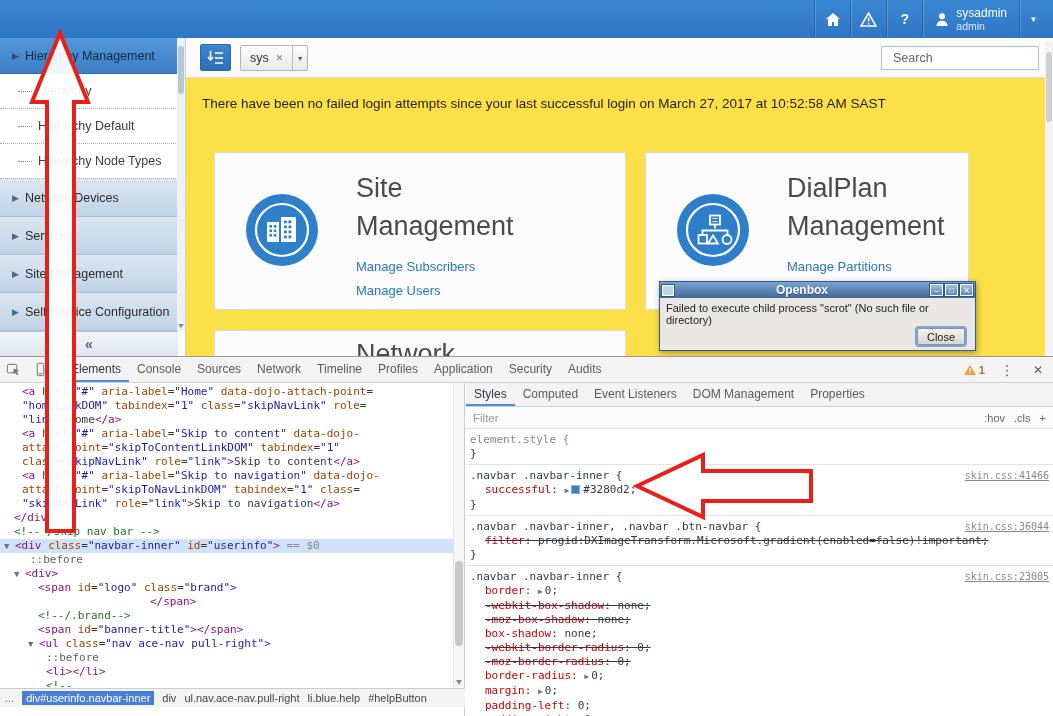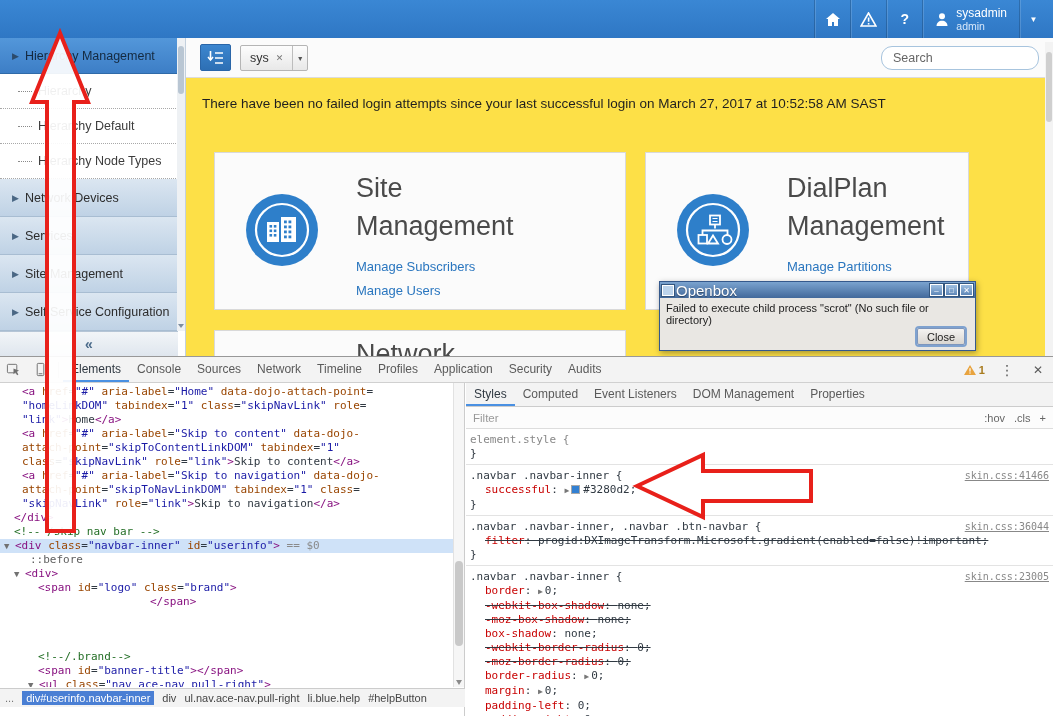--- a/index.html
+++ b/index.html
@@ -37,41 +37,41 @@
 
 .main{position:absolute;left:186px;right:0;top:0;bottom:0;background:#fde047}
 .tabbar{position:absolute;left:0;right:0;top:0;height:40px;background:#fbfbfb;border-bottom:1px solid #dcdcdc}
 .hier-btn{position:absolute;left:14px;top:6px;width:31px;height:27px;background:linear-gradient(#3c86cf,#2d6fb4);border:1px solid #2a66a8;border-radius:2px;display:flex;align-items:center;justify-content:center;cursor:pointer}
 .tab{position:absolute;left:54px;top:7px;height:26px;background:linear-gradient(#fdfdfd,#e8e8e8);border:1px solid #b5b5b5;border-radius:2px;display:flex;align-items:stretch;cursor:pointer}
 .tab-main{display:flex;align-items:center;gap:7px;padding:0 9px}
 .tab-label{font-size:12.5px;color:#333}
 .tab-close{font-size:9px;color:#777}
 .tab-caret{width:15px;border-left:1px solid #bdbdbd;display:flex;align-items:center;justify-content:center}
 .tab-caret span{font-size:7px;color:#555}
-.search{position:absolute;right:14px;top:8px;width:158px;height:24px;border:1px solid #a7c4de;border-radius:11px;background:#fff;display:flex;align-items:center;gap:5px;padding:4px 6px}
+.search{position:absolute;right:14px;top:8px;width:158px;height:24px;border:1px solid #a7c4de;border-radius:0;background:#fff;display:flex;align-items:center;gap:5px;padding:4px 6px}
 .search input{border:none;outline:none;flex:1;font-family:"Liberation Sans",sans-serif;font-size:12.5px;color:#444;background:transparent}
 .search input::placeholder{color:#666}
 .login-msg{position:absolute;left:16px;top:58px;font-size:13.5px;color:#1f1f1f}
 .cards{position:absolute;left:28px;top:114px;display:flex;gap:19px}
 .card{position:relative;width:412px;height:158px;background:#fbfbfb;border:1px solid #d9d9d9}
 .card.c2{width:324px}
 .card-icon{position:absolute;left:30px;top:40px;width:74px;height:74px}
 .card-title{position:absolute;left:141px;top:16px;width:185px;font-size:27px;line-height:38px;color:#4a4a4a}
 .card-links{position:absolute;left:141px;top:102px}
 .card-link{font-size:13px;line-height:24px;color:#2a76bf;cursor:pointer}
 .card.partial{position:absolute;left:28px;top:292px;width:412px;height:40px}
 .partial-title{top:4px}
 .main-scroll{position:absolute;right:0;top:4px;bottom:0;width:8px;background:#f3f3f3}
 .main-scroll-thumb{position:absolute;left:1px;right:1px;top:10px;height:70px;background:#cfcfcf;border-radius:3px}
 
 
 .dialog{position:absolute;left:659px;top:243px;width:317px;z-index:5;border:1px solid #35598c;box-shadow:1px 2px 6px rgba(0,0,0,.35)}
 .dlg-title{height:16px;background:linear-gradient(#7aa3cf,#42699b);display:flex;align-items:center;padding:0 2px}
 .dlg-icon{width:12px;height:11px;background:#bcd4ec;border:1px solid #fff;box-shadow:0 0 0 1px #33567f;margin-right:2px}
-.dlg-title-text{flex:1;text-align:left;color:#fff;font-weight:normal;font-size:15px;text-shadow:0 1px 1px rgba(0,0,0,.4)}
+.dlg-title-text{flex:1;text-align:center;color:#fff;font-weight:bold;font-size:12px;text-shadow:0 1px 1px rgba(0,0,0,.4)}
 .dlg-btn{width:13px;height:12px;margin-left:2px;background:linear-gradient(#9fc0e2,#5e87b8);border:1px solid #fff;box-shadow:0 0 0 1px #33567f;font-size:8px;color:#fff;display:inline-flex;align-items:center;justify-content:center;cursor:pointer}
 .dlg-body{position:relative;height:52px;background:#e9e7e3;font-size:11px;color:#1c1c1c;padding:4px 6px}
 .dlg-close{position:absolute;right:10px;bottom:5px;width:48px;height:17px;font-family:"Liberation Sans",sans-serif;font-size:11px;color:#222;background:linear-gradient(#f4f3f1,#d9d6d1);border:1px solid #7e96bc;box-shadow:0 0 0 2px #7fa2cf;border-radius:2px;cursor:pointer}
 
 
 .devtools{position:absolute;left:0;top:356px;width:100%;height:360px;background:#fff;border-top:1px solid #989898}
 .dt-toolbar{position:absolute;left:0;top:0;right:0;height:26px;background:#f3f3f3;border-bottom:1px solid #d0d0d0;display:flex;align-items:center;font-size:12px;color:#5a5a5a}
 .dt-icon{padding:0 6px;display:flex;align-items:center;cursor:pointer}
 .dt-sep{width:1px;height:16px;background:#ccc;margin:0 4px}
 .dt-tab{padding:0 8px;line-height:24px;height:25px;cursor:pointer;white-space:nowrap}
@@ -357,21 +357,21 @@
           <div class="cl" style="padding-left: 22px;"><span class="s-t">&lt;a</span><span class="s-x"> </span><span class="s-a">href</span><span class="s-x">=</span><span class="s-v">"#"</span><span class="s-x"> </span><span class="s-a">aria-label</span><span class="s-x">=</span><span class="s-v">"Skip to navigation"</span><span class="s-x"> </span><span class="s-a">data-dojo-</span></div>
           <div class="cl" style="padding-left: 22px;"><span class="s-a">attach-point</span><span class="s-x">=</span><span class="s-v">"skipToNavLinkDOM"</span><span class="s-x"> </span><span class="s-a">tabindex</span><span class="s-x">=</span><span class="s-v">"1"</span><span class="s-x"> </span><span class="s-a">class</span><span class="s-x">=</span></div>
           <div class="cl" style="padding-left: 22px;"><span class="s-v">"skipNavLink"</span><span class="s-x"> </span><span class="s-a">role</span><span class="s-x">=</span><span class="s-v">"link"</span><span class="s-t">&gt;</span><span class="s-x">Skip to navigation</span><span class="s-t">&lt;/a&gt;</span></div>
           <div class="cl" style="padding-left: 14px;"><span class="s-t">&lt;/div&gt;</span></div>
           <div class="cl" style="padding-left: 14px;"><span class="s-c">&lt;!-- /skip nav bar --&gt;</span></div>
           <div class="cl sel" style="padding-left: 4px;"><span class="s-w">▼</span><span class="s-t">&lt;div</span><span class="s-x"> </span><span class="s-a">class</span><span class="s-x">=</span><span class="s-v">"navbar-inner"</span><span class="s-x"> </span><span class="s-a">id</span><span class="s-x">=</span><span class="s-v">"userinfo"</span><span class="s-t">&gt;</span><span class="s-m"> == $0</span></div>
           <div class="cl" style="padding-left: 30px;"><span class="s-g">::before</span></div>
           <div class="cl" style="padding-left: 14px;"><span class="s-w">▼</span><span class="s-t">&lt;div&gt;</span></div>
           <div class="cl" style="padding-left: 38px;"><span class="s-t">&lt;span</span><span class="s-x"> </span><span class="s-a">id</span><span class="s-x">=</span><span class="s-v">"logo"</span><span class="s-x"> </span><span class="s-a">class</span><span class="s-x">=</span><span class="s-v">"brand"</span><span class="s-t">&gt;</span></div>
           <div class="cl" style="padding-left: 150px;"><span class="s-t">&lt;/span&gt;</span></div>
-          <div class="cl" style="padding-left: 38px; margin-top: 41px;"><span class="s-c">&lt;!--/.brand--&gt;</span></div>
+          <div class="cl" style="padding-left: 38px;"><span class="s-c">&lt;!--/.brand--&gt;</span></div>
           <div class="cl" style="padding-left: 38px;"><span class="s-t">&lt;span</span><span class="s-x"> </span><span class="s-a">id</span><span class="s-x">=</span><span class="s-v">"banner-title"</span><span class="s-t">&gt;&lt;/span&gt;</span></div>
           <div class="cl" style="padding-left: 28px;"><span class="s-w">▼</span><span class="s-t">&lt;ul</span><span class="s-x"> </span><span class="s-a">class</span><span class="s-x">=</span><span class="s-v">"nav ace-nav pull-right"</span><span class="s-t">&gt;</span></div>
           <div class="cl" style="padding-left: 46px;"><span class="s-g">::before</span></div>
           <div class="cl" style="padding-left: 46px;"><span class="s-t">&lt;li&gt;&lt;/li&gt;</span></div>
           <div class="cl" style="padding-left: 46px;"><span class="s-c">&lt;!--</span></div>
         </div>
       <div class="dt-vscroll">
         <div class="vthumb"></div>
         <div class="varrow"></div>
       </div>

